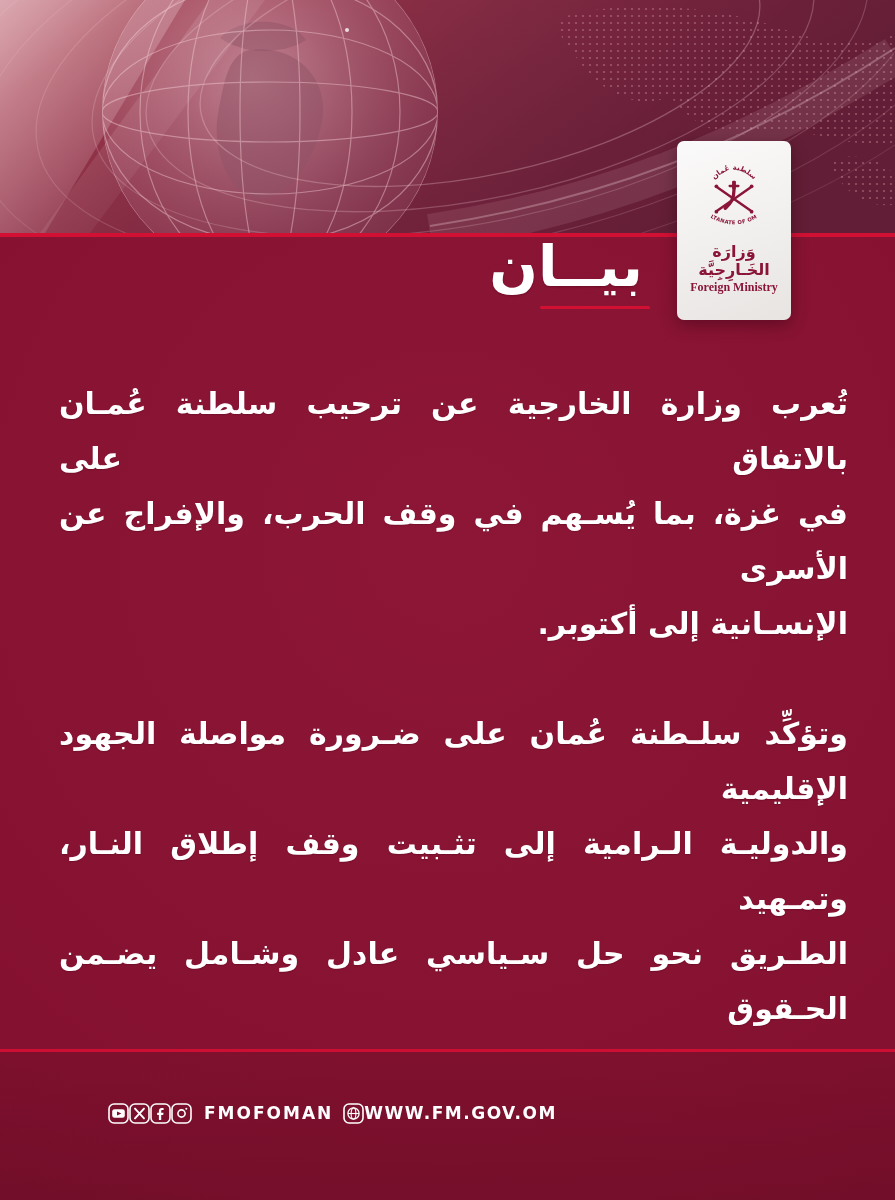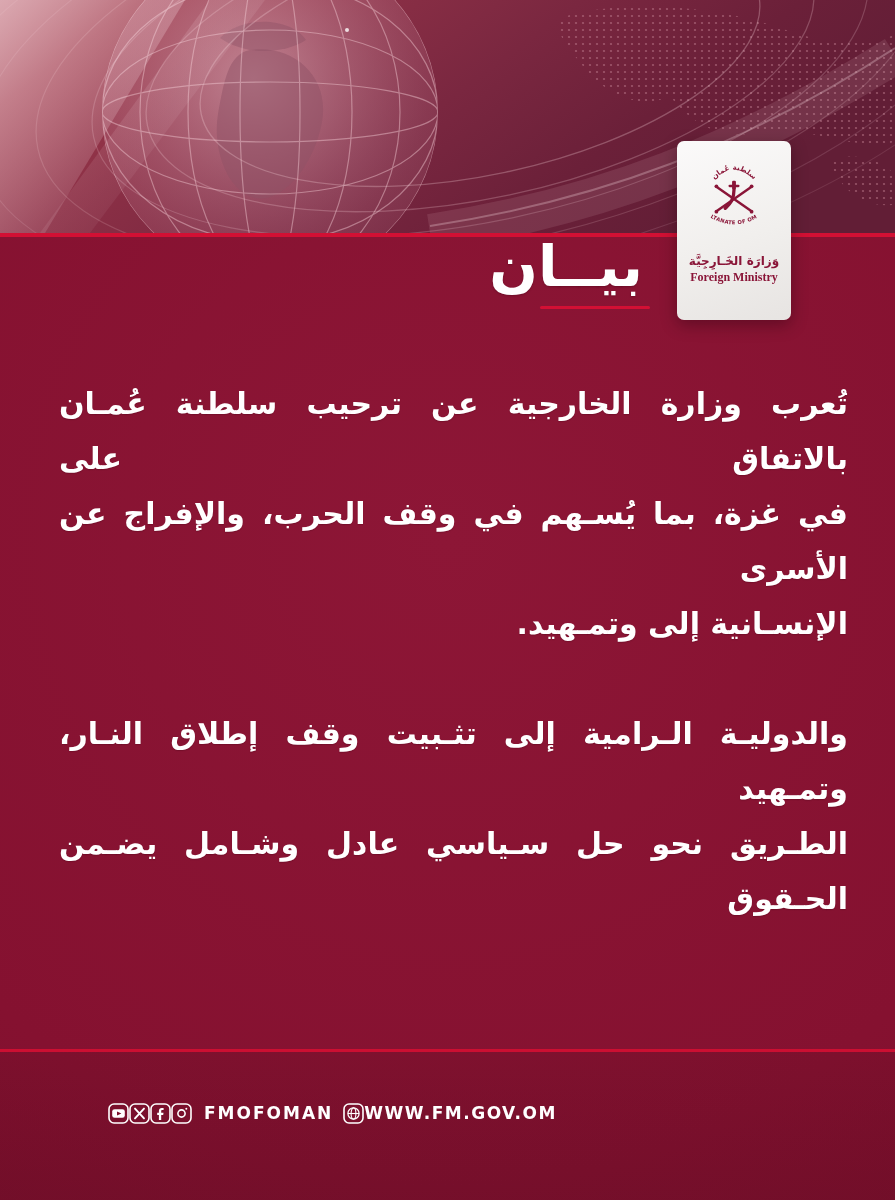--- a/index.html
+++ b/index.html
@@ -13,21 +13,21 @@
   .banner svg{display:block;}
   .banner-rule{position:absolute;top:233px;left:0;width:895px;height:4px;background:#d21034;}
   
   .logo-card{
     position:absolute;left:677px;top:141px;width:114px;height:179px;border-radius:7px;
     background:linear-gradient(160deg,#fbfafa 0%,#f1efed 55%,#e7e4e2 100%);
     box-shadow:0 5px 16px rgba(35,0,14,.38);
     display:flex;flex-direction:column;align-items:center;text-align:center;
   }
   .emblem{margin-top:16px;width:66px;height:84px;}
-  .ministry-ar{margin-top:14px;font-size:12px;font-weight:700;color:#8a1538;direction:rtl;line-height:1.1;}
+  .ministry-ar{margin-top:2px;font-size:16px;font-weight:700;color:#8a1538;direction:rtl;line-height:1.1;}
   .ministry-en{margin-top:2px;font-size:12px;font-weight:700;color:#8a1538;font-family:"Liberation Serif","DejaVu Serif",serif;}
   
   .title{
     position:absolute;top:234px;right:252px;height:64px;line-height:64px;
     font-size:57px;font-weight:700;color:#ffffff;direction:rtl;letter-spacing:1px;
     text-shadow:0 1px 2px rgba(60,0,20,.35);
     text-align:center;
   }
   .title-underline{position:absolute;top:306px;left:540px;width:110px;height:3px;background:#d21034;border-radius:2px;}
   
@@ -166,23 +166,24 @@
     <div class="ministry-en">Foreign Ministry</div>
   </div>
 
   <div class="title" dir="rtl">بيــان</div>
   <div class="title-underline"></div>
 
   <div class="statement">
     <div class="para">
       <div class="line">تُعرب وزارة الخارجية عن ترحيب سلطنة عُمـان بالاتفاق على</div>
       <div class="line">في غزة، بما يُسـهم في وقف الحرب، والإفراج عن الأسرى</div>
-      <div class="line last">الإنسـانية إلى وتمـهيد.</div>
+      <div class="line last">الإنسـانية إلى أكتوبر.</div>
     </div>
     <div class="para">
+      <div class="line">وتؤكِّد سلـطنة عُمان على ضـرورة مواصلة الجهود الإقليمية</div>
       <div class="line">والدوليـة الـرامية إلى تثـبيت وقف إطلاق النـار، وتمـهيد</div>
       <div class="line">الطـريق نحو حل سـياسي عادل وشـامل يضـمن الحـقوق</div>
 
     </div>
   </div>
 
   <div class="footer-rule"></div>
   <div class="footer-shade"></div>
 
   <div class="footer-left">

